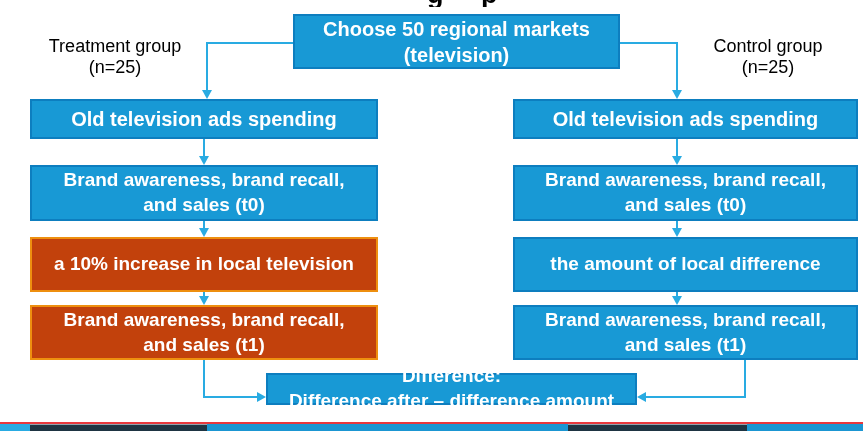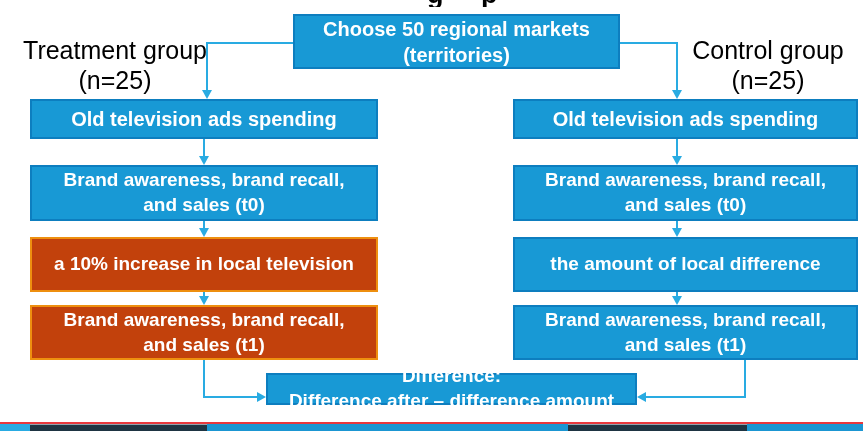--- a/index.html
+++ b/index.html
@@ -13,21 +13,21 @@
     display:flex;flex-direction:column;justify-content:center;align-items:center;
     text-align:center;color:#ffffff;font-weight:bold;
   }
   .fbox .l{width:100%;line-height:1.3;}
   .blue{background:#1899D5;border:2px solid #0D7EBF;}
   .orange{background:#c2410c;border:2px solid #EE8F0F;}
   .fs1{font-size:20px;}  
   .fs2{font-size:19px;}  
   
   .side-label{
-    position:absolute;color:#000;font-size:25px;line-height:1.18;text-align:center;
+    position:absolute;color:#000;font-size:18px;line-height:1.18;text-align:center;
   }
   
   .cline{position:absolute;background:#29ABE2;}
   .arr-down{
     position:absolute;width:0;height:0;
     border-left:5px solid transparent;border-right:5px solid transparent;
     border-top:9px solid #29ABE2;
   }
   .arr-right{
     position:absolute;width:0;height:0;
@@ -57,21 +57,21 @@
 
 <div id="stage">
 
   <div class="crop-head">
     <span style="left:427px;">g</span>
     <span style="left:481px;">p</span>
   </div>
 
   <div class="fbox blue fs1" style="left:293px;top:14px;width:327px;height:55px;">
     <div class="l">Choose 50 regional markets</div>
-    <div class="l">(territories)</div>
+    <div class="l">(television)</div>
   </div>
 
   <div class="side-label" style="left:15px;top:36px;width:200px;">
     <div>Treatment group</div>
     <div>(n=25)</div>
   </div>
   <div class="side-label" style="left:687px;top:36px;width:162px;">
     <div>Control group</div>
     <div>(n=25)</div>
   </div>

